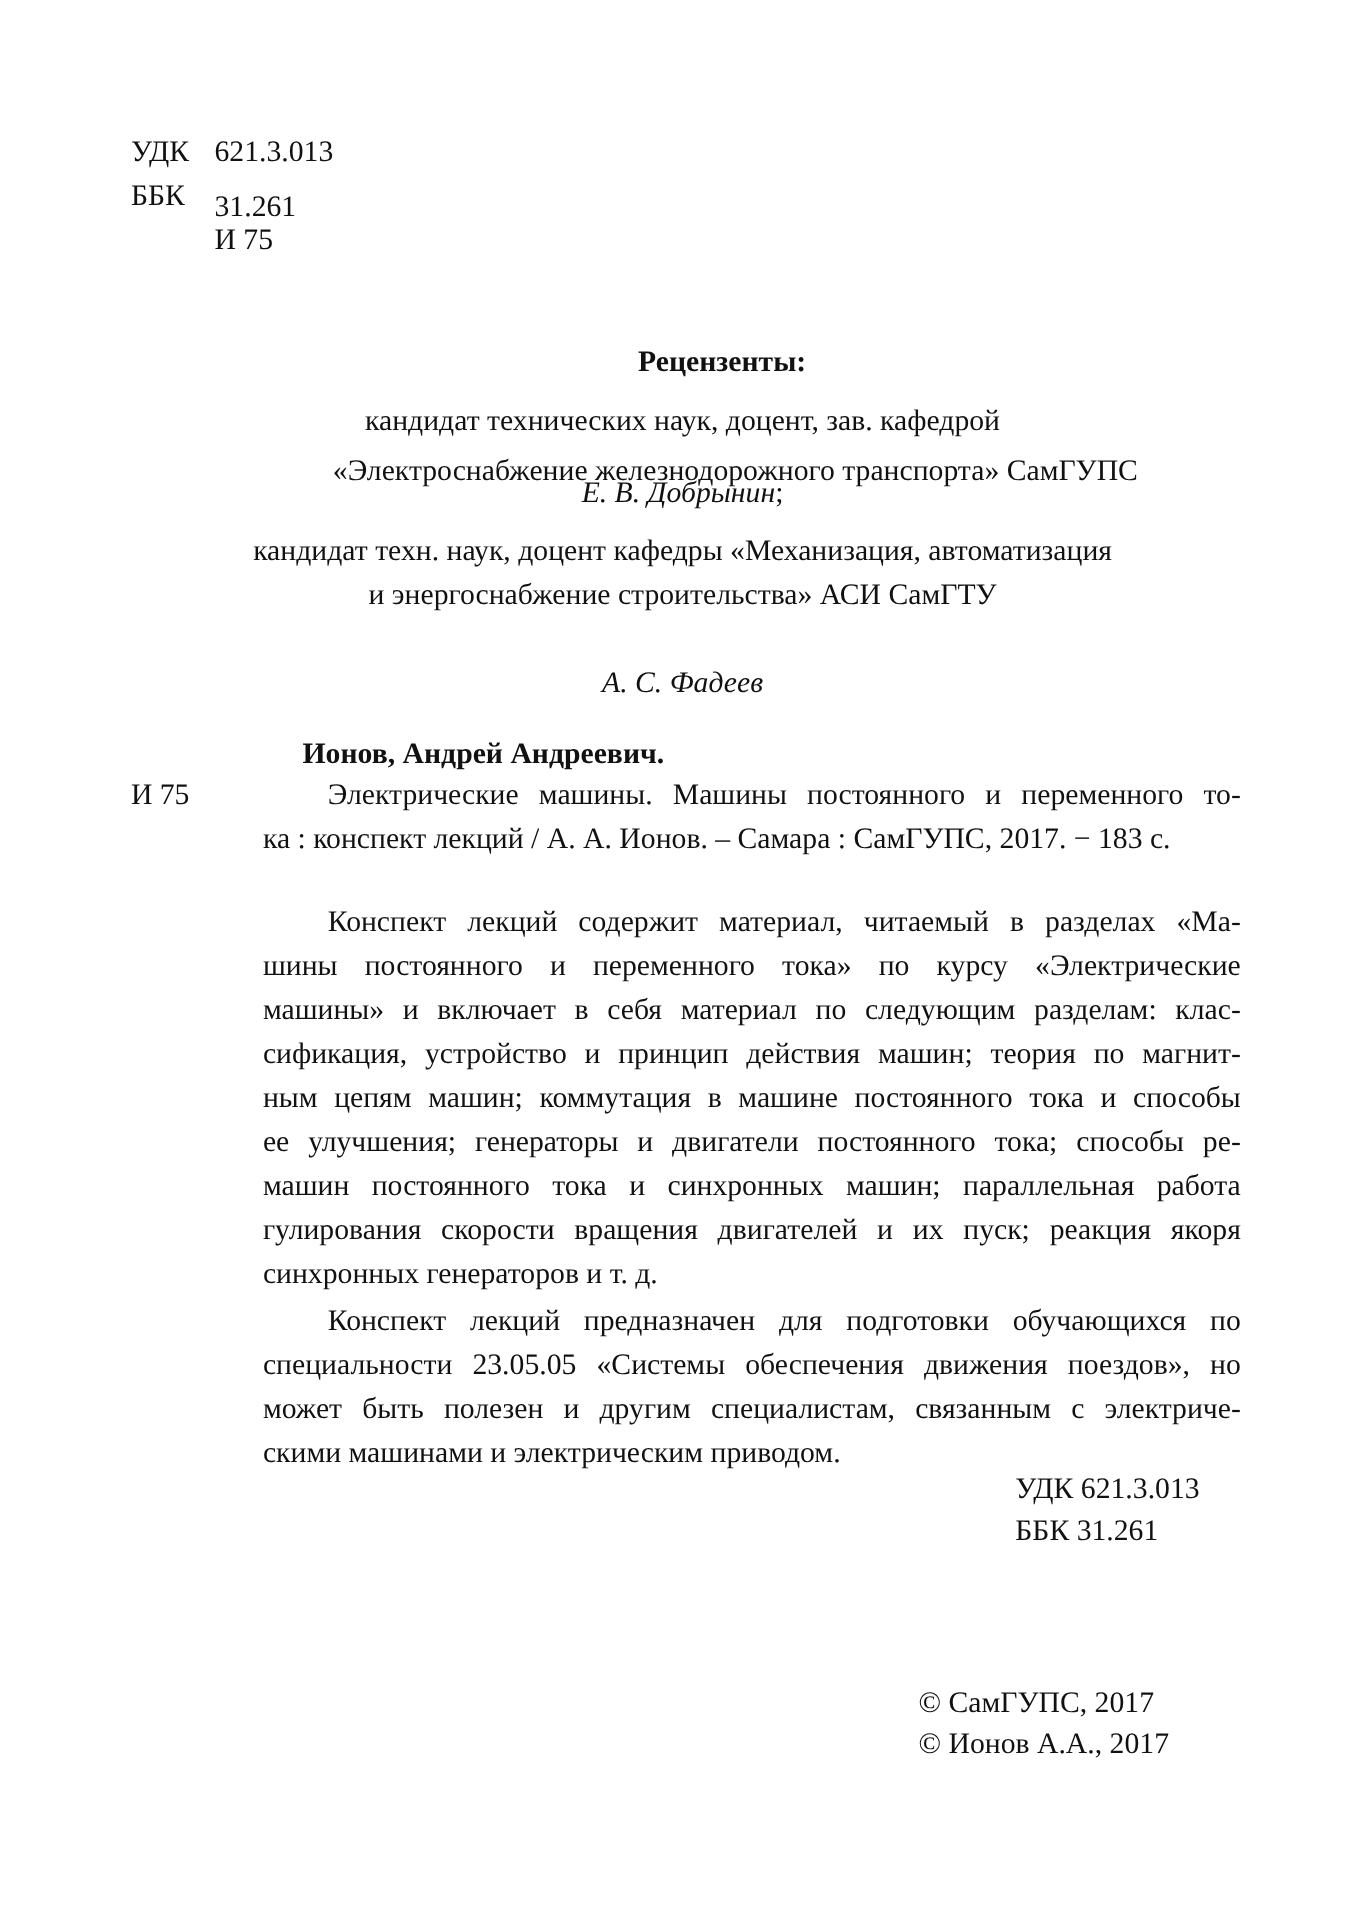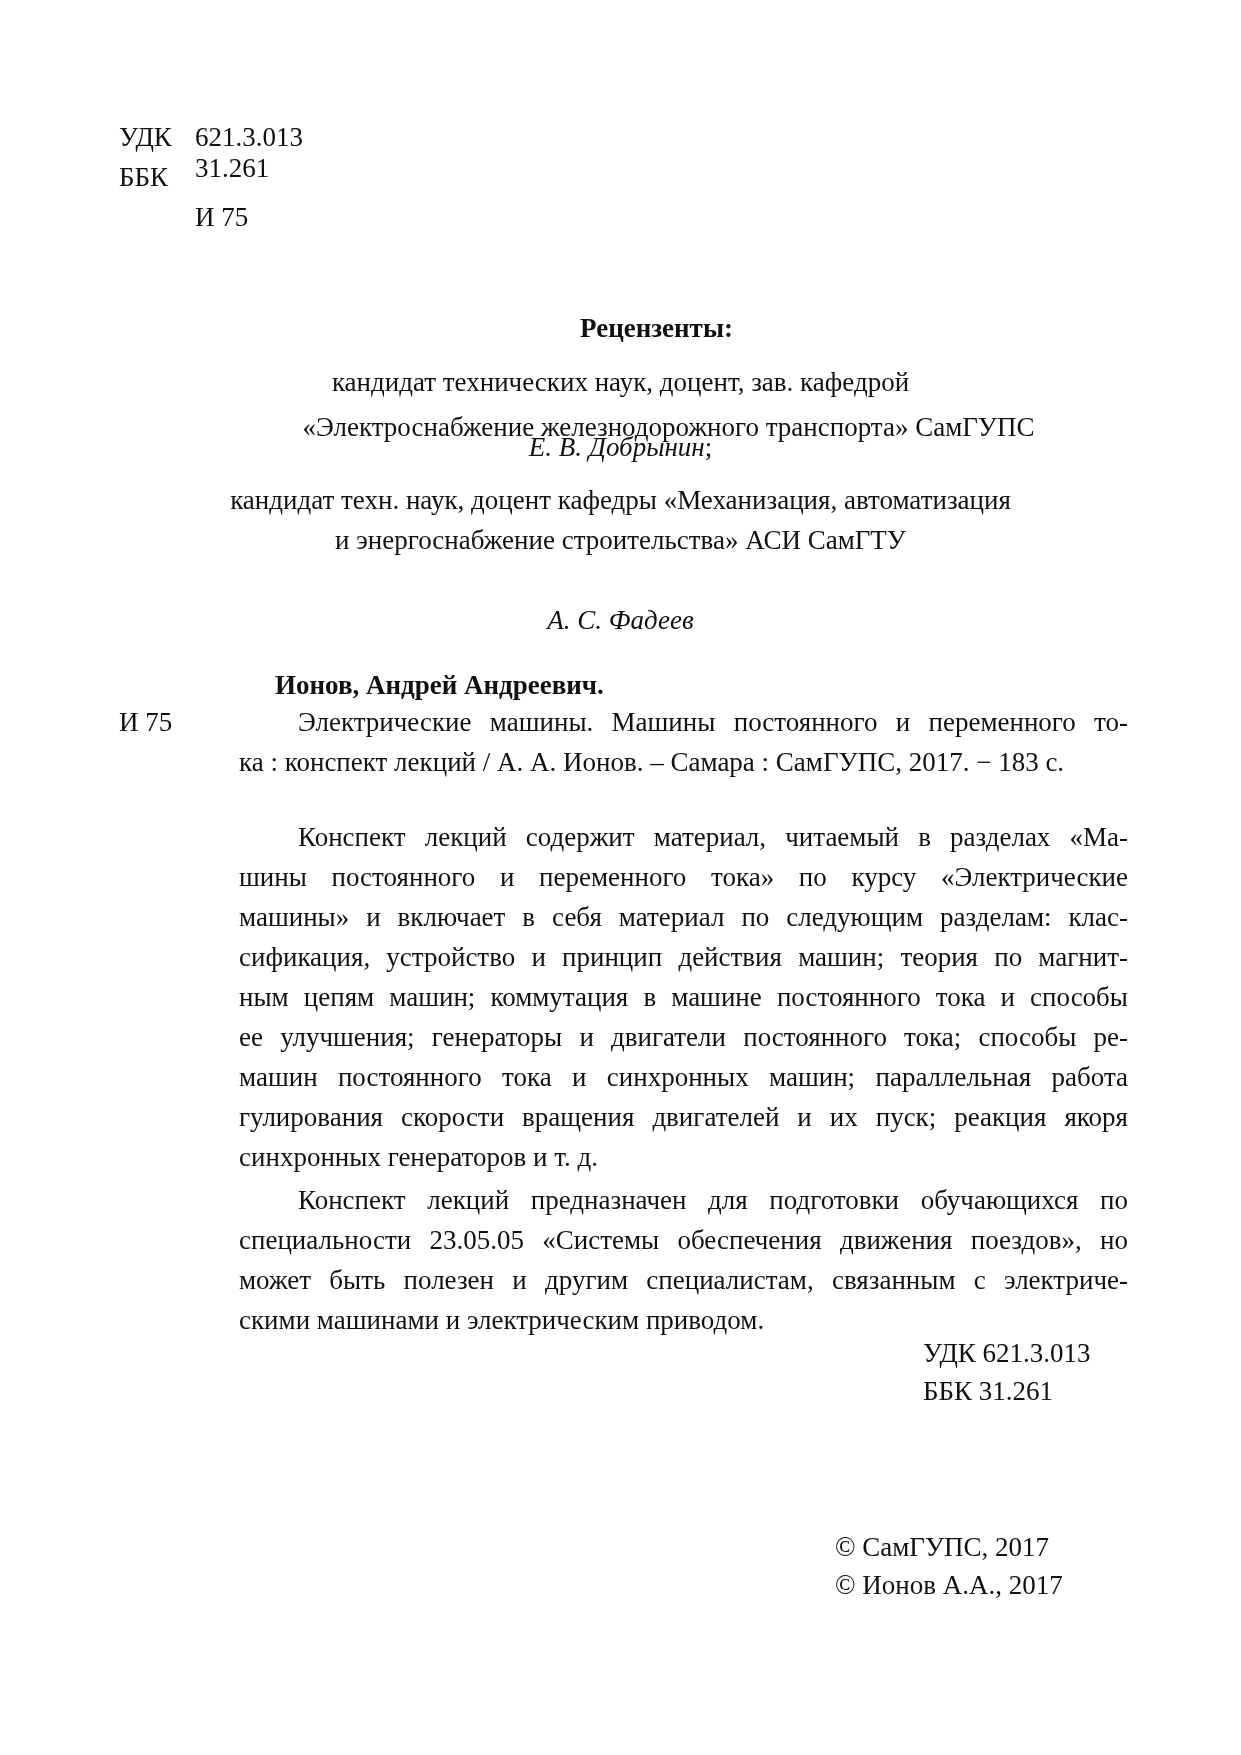--- a/index.html
+++ b/index.html
@@ -14,21 +14,21 @@
     .jl.last { text-align-last: left; }
     .indent { padding-left: 59px; }
   </style>
 </head>
 <body>
 
 <div>
   <span class="abs" style="left:119px; top:117px;">УДК</span>
   <span class="abs" style="left:195px; top:117px;">621.3.013</span>
   <span class="abs" style="left:119px; top:157px;">ББК</span>
-  <span class="abs" style="left:195px; top:148px;">31.261</span>
+  <span class="abs" style="left:195px; top:167px;">31.261</span>
   <span class="abs" style="left:195px; top:197px;">И 75</span>
 </div>
 
 <div>
   <div class="center-line bold" style="top:308px;">Рецензенты:</div>
   <div class="center-line" style="top:362px;">кандидат технических наук, доцент, зав. кафедрой</div>
   <div class="center-line" style="top:407px;padding-left:48px;">«Электроснабжение железнодорожного транспорта» СамГУПС</div>
   <div class="center-line" style="top:427px;">
     <span class="italic">Е. В. Добрынин</span><span>;</span>
   </div>

